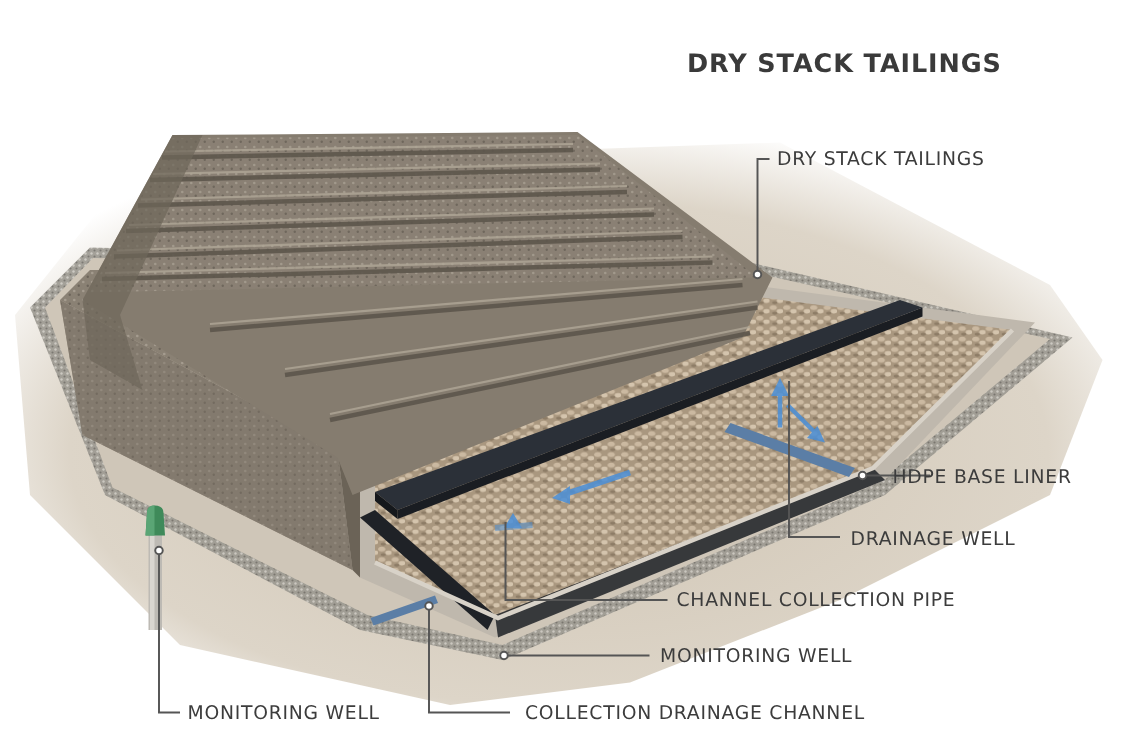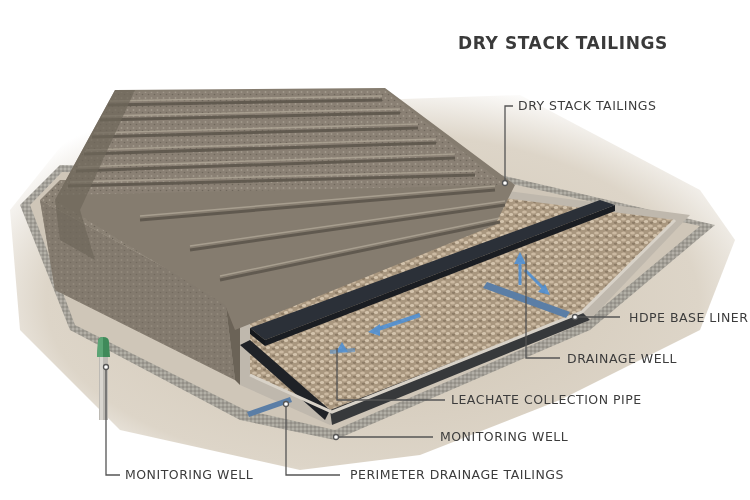--- a/index.html
+++ b/index.html
@@ -132,18 +132,18 @@
     <polyline points="106,367 106,475 120,475"></polyline>
     <circle cx="106" cy="367" r="2.5" fill="#fff"></circle>
     <polyline points="286,404 286,475 340,475"></polyline>
     <circle cx="286" cy="404" r="2.5" fill="#fff"></circle>
   </g>
 </svg>
 
 <div class="title">DRY STACK TAILINGS</div>
 
 <div class="label" style="left:518px; top:99px;">DRY STACK TAILINGS</div>
-<div class="label" style="left:629px; top:311px;">HDPE BASE LINER</div>
+<div class="label" style="left:595px; top:311px;">HDPE BASE LINER</div>
 <div class="label" style="left:567px; top:352px;">DRAINAGE WELL</div>
-<div class="label" style="left:451px; top:393px;">LEACHATE COLLECTION PIPE</div>
+<div class="label" style="left:451px; top:393px;">CHANNEL COLLECTION PIPE</div>
 <div class="label" style="left:440px; top:430px;">MONITORING WELL</div>
 <div class="label" style="left:125px; top:468px;">MONITORING WELL</div>
-<div class="label" style="left:350px; top:468px;">PERIMETER DRAINAGE TAILINGS</div>
+<div class="label" style="left:350px; top:468px;">COLLECTION DRAINAGE CHANNEL</div>
 
 </body></html>

